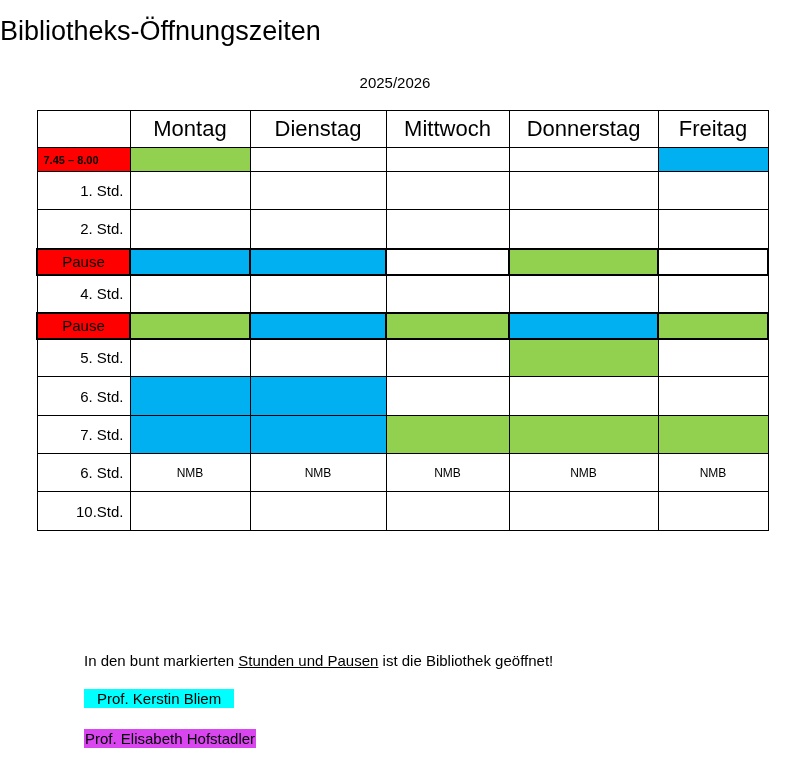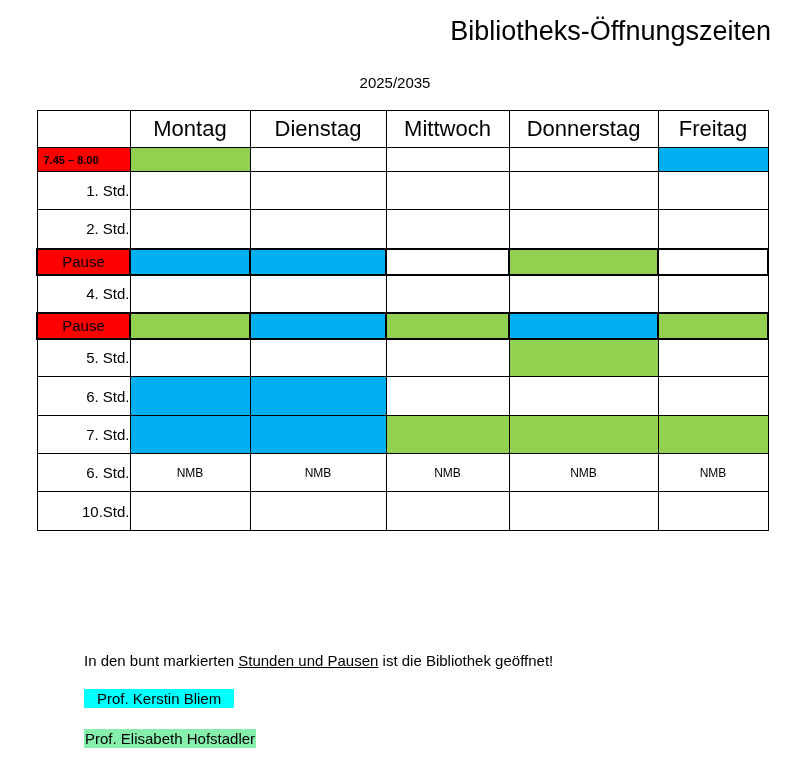--- a/index.html
+++ b/index.html
@@ -1,38 +1,38 @@
 <!DOCTYPE html>
 <html><head>
 <meta charset="utf-8">
 <style>
   body { margin:0; background:#fff; width:790px; height:780px; position:relative; font-family:"Liberation Sans", sans-serif; color:#000; }
-  .title { position:absolute; top:16px; left:0; width:771px; text-align:right; font-size:27px; }
+  .title { position:absolute; top:16px; left:0; width:771px; text-align:left; font-size:27px; }
   .year { position:absolute; top:74px; left:0; width:790px; text-align:center; font-size:15px; }
   table { position:absolute; left:36px; top:110px; border-collapse:collapse; table-layout:fixed; }
   td { border:1.5px solid #000; padding:0; font-size:15px; }
   td.head { font-size:22px; text-align:center; height:36px; }
-  td.lab { text-align:right; }
+  td.lab { text-align:right; padding-right:6px; }
   td.nmb { text-align:center; font-size:12px; }
   .red { background:#ff0000; }
   .green { background:#92d050; }
   .blue { background:#00b0f0; }
   tr.pause td { border-width:2.5px; }
   tr.pause td.lab { text-align:center; padding-right:0; }
   td.early { font-size:11px; font-weight:bold; text-align:left; padding-left:6px; }
   .note { position:absolute; left:84px; top:652px; font-size:15px; }
   .note u { text-decoration:underline; }
   .p1 { position:absolute; left:84px; top:689px; font-size:15px; background:#00ffff; padding:1px 13px; }
-  .p2 { position:absolute; left:84px; top:729px; font-size:15px; background:#86efac; padding:1px 1px; }
+  .p2 { position:absolute; left:84px; top:729px; font-size:15px; background:#d946ef; padding:1px 1px; }
 </style>
 </head>
 <body>
 
 <div class="title">Bibliotheks-Öffnungszeiten</div>
-<div class="year">2025/2035</div>
+<div class="year">2025/2026</div>
 
 <table>
   <colgroup>
     <col style="width:93px">
       <col style="width:120px">
       <col style="width:136px">
       <col style="width:123px">
       <col style="width:149px">
       <col style="width:110px">
   </colgroup>

